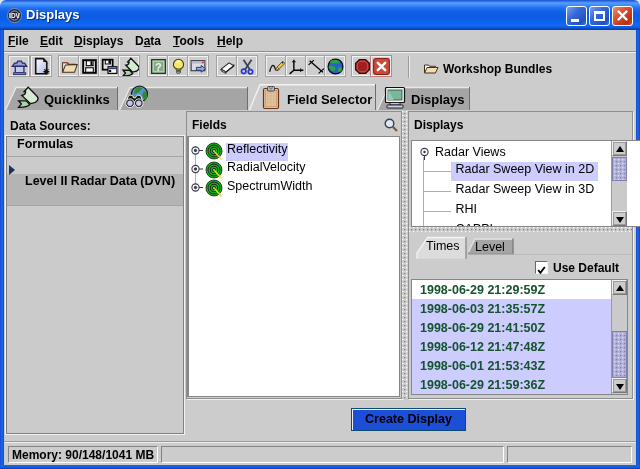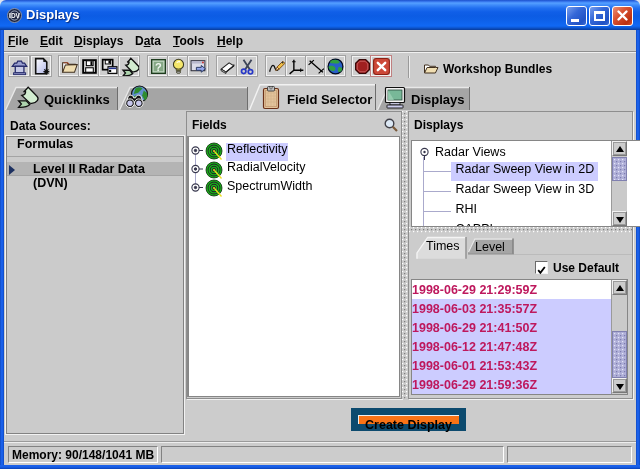--- a/index.html
+++ b/index.html
@@ -26,21 +26,21 @@
 
 .etch{border:1px solid #8e8e8e;box-shadow:1px 1px 0 #f2f2f2}
 .whitebox{background:#fff;border:1px solid #868686}
 .sunken{border:1px solid;border-color:#828282 #ffffff #ffffff #828282}
 .stip{background-color:#cbcbcb;background-image:radial-gradient(circle at 0.75px 0.75px,#ffffff 0.6px,rgba(0,0,0,0) 0.85px),radial-gradient(circle at 0.75px 0.75px,#7e7e7e 0.6px,rgba(0,0,0,0) 0.85px);background-size:4px 4px,4px 4px;background-position:0 0,2px 2px}
 .sb{width:16px;background:#cacaca;border-left:1px solid #9a9a9a}
 .sbtn{position:absolute;left:0px;width:15px;height:15px;background:#ccc;border:1px solid;border-color:#f2f2f2 #787878 #787878 #f2f2f2;box-shadow:0 0 0 1px #9a9a9a inset}
 .tri-u{position:absolute;left:3px;top:4px;width:0;height:0;border-left:4px solid transparent;border-right:4px solid transparent;border-bottom:6px solid #000}
 .tri-d{position:absolute;left:3px;top:5px;width:0;height:0;border-left:4px solid transparent;border-right:4px solid transparent;border-top:6px solid #000}
 .thumb{position:absolute;left:0;width:15px;background-color:#b0b0d8;border:1px solid #8080b0;background-image:radial-gradient(circle at 0.75px 0.75px,#e4e4f8 0.6px,rgba(0,0,0,0) 0.85px),radial-gradient(circle at 0.75px 0.75px,#7c7cb0 0.6px,rgba(0,0,0,0) 0.85px);background-size:4px 4px,4px 4px;background-position:1px 1px,3px 3px}
-.trow{height:19px;line-height:16px;padding-top:3px;font:bold 12.5px "Liberation Sans",sans-serif;color:#be185d;padding-left:0;white-space:nowrap}
+.trow{height:19px;line-height:16px;padding-top:3px;font:bold 12.5px "Liberation Sans",sans-serif;color:#14532d;padding-left:8px;white-space:nowrap}
 .treetxt{font:12.5px "Liberation Sans",sans-serif;white-space:nowrap}
 </style></head>
 <body>
 <div id="win">
 
   <div class="a wb" style="left:0;top:30px;width:4px;height:435px"></div>
   <div class="a wb" style="left:636px;top:30px;width:4px;height:435px"></div>
   <div class="a" style="left:0;top:465px;width:640px;height:4px;background:linear-gradient(180deg,#1c62ea 0,#175ee8 2px,#0b41b4 4px)"></div>
 
   <div class="a" id="tbar"></div>
@@ -270,21 +270,21 @@
         <rect x="7" y="16.5" width="10" height="2.5" fill="#c4c4dc" stroke="#101010" stroke-width="0.8"></rect>
         <rect x="4" y="19" width="16" height="3" rx="0.5" fill="#ccccec" stroke="#101010" stroke-width="0.9"></rect>
       </svg>
   </div>
   <div class="a tabtxt" style="left:411px;top:92px">Displays</div>
 
   <div class="a b12" style="left:10px;top:119px">Data Sources:</div>
   <div class="a" style="left:5px;top:135px;width:180px;height:300px;background:#f2f2f2"></div>
   <div class="a" style="left:6px;top:136px;width:178px;height:298px;border:1px solid #828282;background:#cbcbcb"></div>
   <div class="a" style="left:7px;top:137px;width:176px;height:20px;line-height:20px;border-bottom:1px solid #a4a4a4;padding-left:10px;font:bold 12.5px 'Liberation Sans',sans-serif">Formulas</div>
-  <div class="a" style="left:7px;top:162px;width:176px;height:14px;line-height:24px;border-bottom:1px solid #a4a4a4;padding-left:26px;background:#b4b4b4;font:bold 12.5px 'Liberation Sans',sans-serif">Level II Radar Data (DVN)</div>
+  <div class="a" style="left:7px;top:174px;width:176px;height:32px;line-height:24px;border-bottom:1px solid #a4a4a4;padding-left:18px;background:#b4b4b4;font:bold 12.5px 'Liberation Sans',sans-serif">Level II Radar Data (DVN)</div>
   <div class="a" style="left:9px;top:165px;width:0;height:0;border-top:5px solid transparent;border-bottom:5px solid transparent;border-left:6.5px solid #1c3060"></div>
 
   <div class="a etch" style="left:186px;top:111px;width:216px;height:288px"></div>
   <div class="a b12" style="left:192px;top:118px">Fields</div>
   <div class="a" style="left:383px;top:117px">
     <svg width="16" height="16" viewBox="0 0 16 16">
         <circle cx="6.5" cy="6.5" r="4.3" fill="#dce8f4" stroke="#404048" stroke-width="1.4"></circle>
         <path d="M9.8 9.8l4.2 4.2" stroke="#7a5a3a" stroke-width="2.2"></path>
       </svg>
   </div>
@@ -402,20 +402,20 @@
     <div class="a sb" style="left:199px;top:0;height:114px"></div>
     <div class="sbtn" style="left:200px;top:0">
         <div class="tri-u"></div>
       </div>
     <div class="sbtn" style="left:200px;top:98px">
         <div class="tri-d"></div>
       </div>
     <div class="thumb" style="left:200px;top:51px;height:47px"></div>
   </div>
 
-  <div class="a" style="left:351px;top:408px;width:115px;height:23px;background:#f97316;border:7px solid #0c4a6e;box-shadow:inset 1px 1px 0 #f0f0f0;font:bold 12.5px 'Liberation Sans',sans-serif;text-align:center;line-height:20px">Create Display</div>
+  <div class="a" style="left:351px;top:408px;width:115px;height:23px;background:#1d4ed8;border:1px solid #0c4a6e;box-shadow:inset 1px 1px 0 #f0f0f0;font:bold 12.5px 'Liberation Sans',sans-serif;text-align:center;line-height:20px">Create Display</div>
 
   <div class="a" style="left:4px;top:441px;width:632px;height:1px;background:#9a9a9a"></div>
   <div class="a" style="left:4px;top:442px;width:632px;height:1px;background:#eeeeee"></div>
   <div class="a sunken" style="left:8px;top:446px;width:150px;height:17px"></div>
   <div class="a b12" style="left:12px;top:448px">Memory: 90/148/1041 MB</div>
   <div class="a sunken" style="left:161px;top:446px;width:343px;height:17px"></div>
   <div class="a sunken" style="left:507px;top:446px;width:125px;height:17px"></div>
 </div>
 </body></html>

